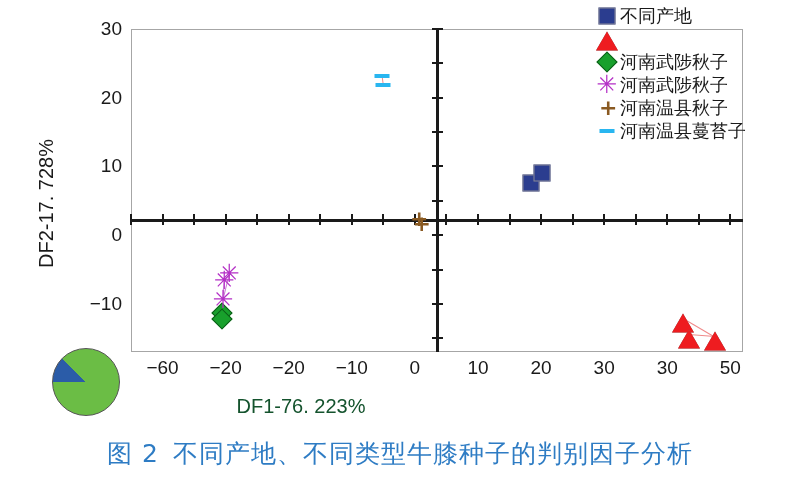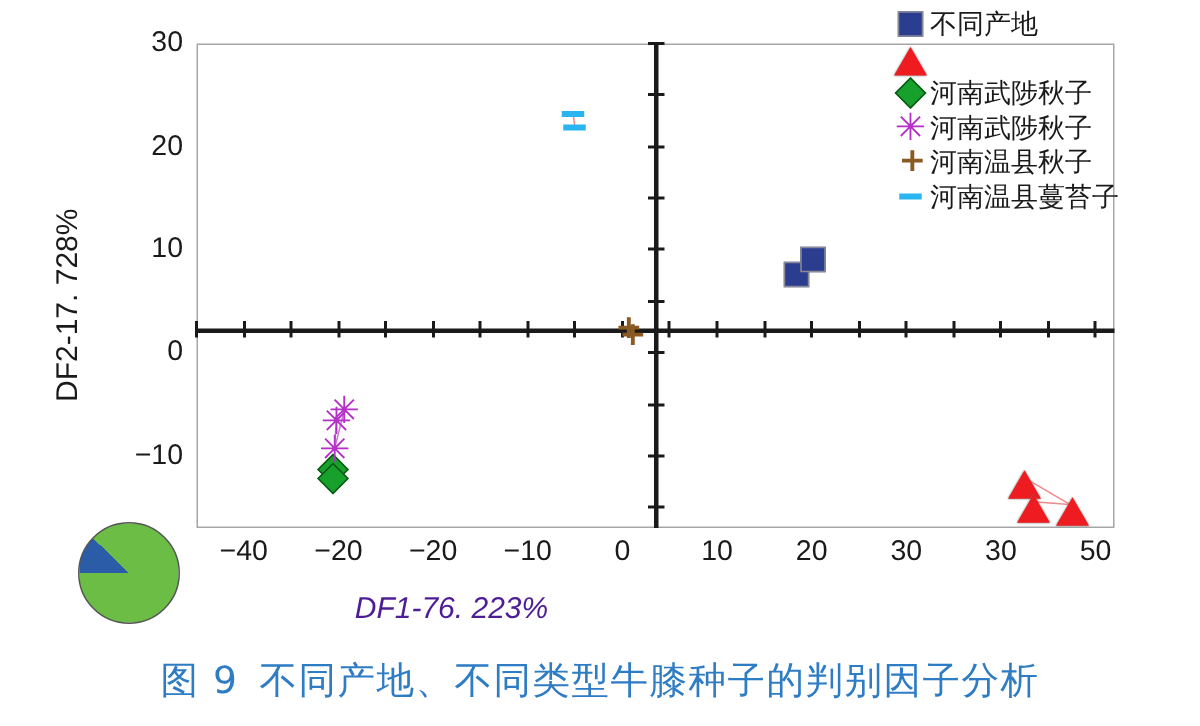--- a/index.html
+++ b/index.html
@@ -68,22 +68,21 @@
     white-space:nowrap;
   }
   .ylab-inner{display:inline-block;transform:translateX(-100%);}
 
   
   .x-title{
     position:absolute;
     left:0;top:395px;width:657px;
     text-align:center;
     font-size:20px;
-    color:#4c1d95;
-    font-style:italic;
+    color:#14532d;
   }
   .x-title span{margin-left:-55px;display:inline-block;}
   .y-title{
     position:absolute;
     left:-74px;top:192px;
     width:240px;
     text-align:center;
     font-size:20px;
     color:#1a1a1a;
     transform:rotate(-90deg);
@@ -236,21 +235,21 @@
       <div class="tick-y" style="top: 234.17px;"></div>
       <div class="tick-y" style="top: 199.809px;"></div>
       <div class="tick-y" style="top: 165.447px;"></div>
       <div class="tick-y" style="top: 131.085px;"></div>
       <div class="tick-y" style="top: 96.7234px;"></div>
       <div class="tick-y" style="top: 62.3617px;"></div>
       <div class="tick-y" style="top: 28px;"></div>
     </div>
 
   <div id="xticklabels">
-      <div class="xlab" style="left: 162.546px;">−40</div>
+      <div class="xlab" style="left: 162.546px;">−60</div>
       <div class="xlab" style="left: 225.639px;">−20</div>
       <div class="xlab" style="left: 288.732px;">−20</div>
       <div class="xlab" style="left: 351.825px;">−10</div>
       <div class="xlab" style="left: 414.918px;">0</div>
       <div class="xlab" style="left: 478.01px;">10</div>
       <div class="xlab" style="left: 541.103px;">20</div>
       <div class="xlab" style="left: 604.196px;">30</div>
       <div class="xlab" style="left: 667.289px;">30</div>
       <div class="xlab" style="left: 730.381px;">50</div>
     </div>
@@ -328,16 +327,16 @@
       </div>
       <div class="legend-row">
         <div class="legend-mark">
           <div class="mk dash" style="background: rgb(41, 182, 240);"></div>
         </div>
         <div class="legend-text">河南温县蔓苔子</div>
       </div>
     </div>
 
   <div class="caption">
-    <span class="fignum">图 9</span><span>不同产地、不同类型牛膝种子的判别因子分析</span>
+    <span class="fignum">图 2</span><span>不同产地、不同类型牛膝种子的判别因子分析</span>
   </div>
 
 </div>
 
 </body></html>

